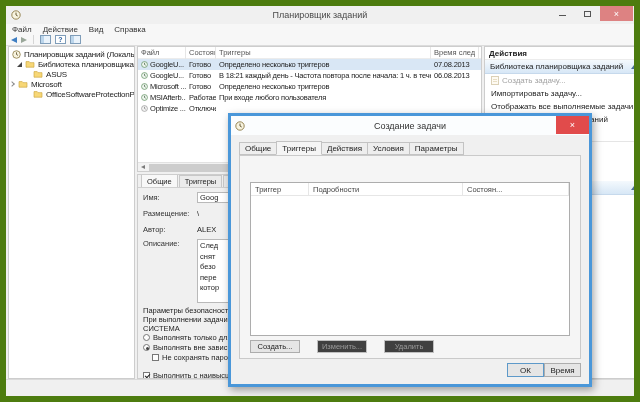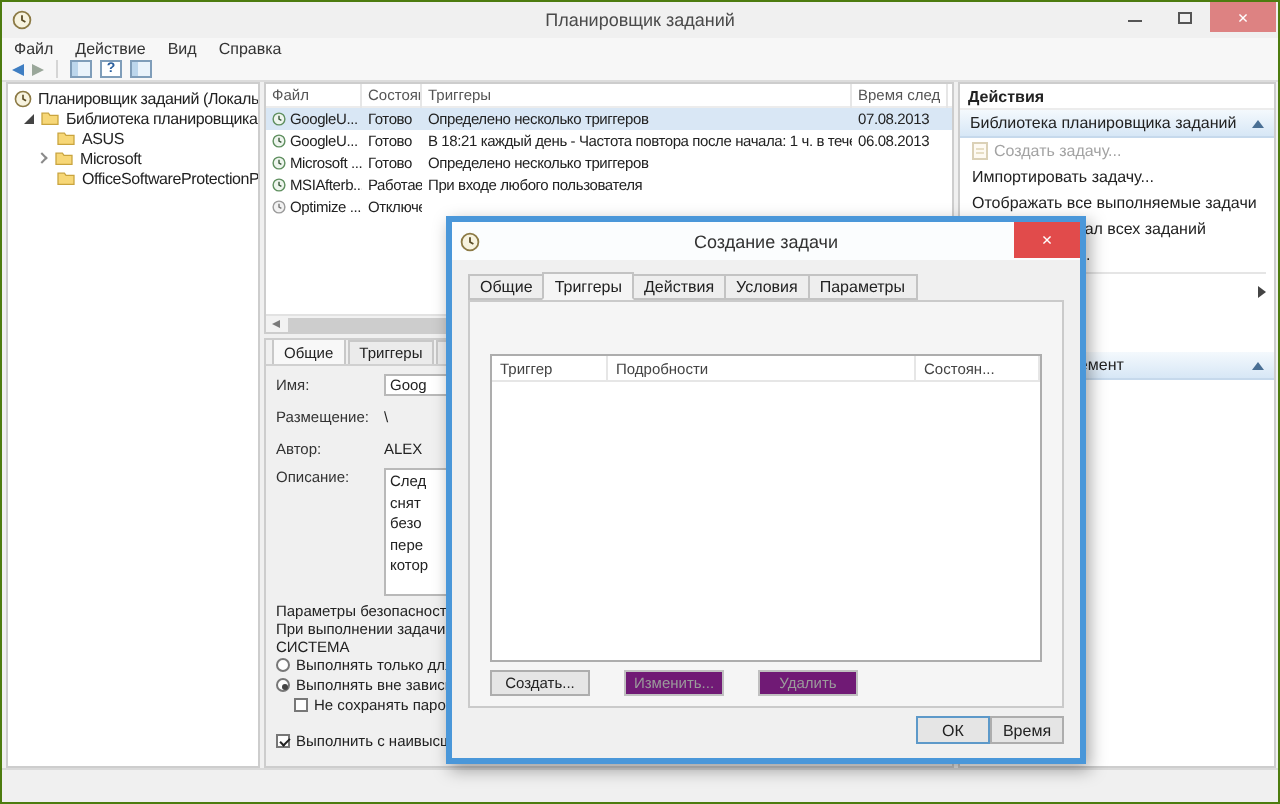--- a/index.html
+++ b/index.html
@@ -1,18 +1,18 @@
 <!DOCTYPE html>
 <html><head>
 <meta charset="utf-8">
 <style>
   *{margin:0;padding:0;box-sizing:border-box}
   html,body{width:640px;height:402px;overflow:hidden}
   body{font-family:"Liberation Sans","DejaVu Sans",sans-serif;font-size:8px;color:#222;background:#d8d8d8}
-  .window{position:relative;width:640px;height:402px;background:#f0f0f0;border:1px solid #4d7c0f;overflow:hidden}
+  .window{position:relative;width:640px;height:402px;background:#f0f0f0;border:6px solid #4d7c0f;overflow:hidden}
 
   
   .titlebar{position:absolute;top:0;left:0;right:0;height:18px;background:#f0f0f0;display:flex;align-items:center}
   .app-ic{margin-left:5px}
   .wtitle{position:absolute;left:100px;right:100px;text-align:center;font-size:9px;color:#4a4a4a;white-space:nowrap}
   .winbtns{position:absolute;right:1px;top:0;display:flex;height:15px}
   .wb{width:25px;display:flex;align-items:center;justify-content:center;color:#555}
   .wb .bar{width:7px;height:1px;background:#555;margin-top:4px}
   .wb .box{width:7px;height:6px;border:1px solid #555}
   .wb-close{width:33px;background:#dd8282;color:#fff;font-size:9px}
@@ -31,21 +31,21 @@
   .list-pane{position:absolute;top:40px;left:131px;width:345px;height:126px;background:#fff;border:1px solid #cdcdcd;overflow:hidden}
   .props-pane{position:absolute;top:168px;left:131px;width:345px;bottom:17px;background:#f0f0f0;border:1px solid #cdcdcd;overflow:hidden}
   .actions-pane{position:absolute;top:40px;left:478px;width:159px;bottom:17px;background:#fff;border:1px solid #cdcdcd;overflow:hidden}
   .statusbar{position:absolute;left:0;right:0;bottom:0;height:17px;background:#f0f0f0;border-top:1px solid #dadada}
 
   
   .titem{height:10px;display:flex;align-items:center;white-space:nowrap;overflow:hidden;gap:3px;font-size:8px;letter-spacing:-0.2px}
   .t0{padding-left:3px;margin-top:2px}
   .t1{padding-left:8px}
   .t2{padding-left:24px}
-  .t2a{padding-left:15px}
+  .t2a{padding-left:1px}
   .exp-open{width:0;height:0;border-left:5px solid transparent;border-bottom:5px solid #444}
   .exp-closed{width:4px;height:4px;border-top:1px solid #8a8a8a;border-right:1px solid #8a8a8a;transform:rotate(45deg);margin-right:1px}
 
   
   .lhdr{display:flex;height:12px;align-items:center;color:#555;font-size:7.5px;border-bottom:1px solid #ececec}
   .lhdr span{padding-left:3px;border-right:1px solid #e6e6e6;height:12px;display:flex;align-items:center;white-space:nowrap;overflow:hidden}
   .c-file{width:48px}.c-state{width:30px}.c-trig{width:215px}.c-next{width:48px}
   .lrow{display:flex;height:11px;align-items:center;font-size:7.5px;letter-spacing:-0.2px}
   .lrow div{padding-left:3px;white-space:nowrap;overflow:hidden;height:11px;display:flex;align-items:center}
   .lrow.sel{background:#d9e7f5}
@@ -79,37 +79,37 @@
   .aitem.noic{}
   .aitem.dis{color:#a3a3a3}
   .doc-ic{width:8px;height:9px;border:1px solid #b09a62;background:#fdf6e3;flex:0 0 auto;position:relative}
   .doc-ic:after{content:"";position:absolute;left:1px;top:2px;width:4px;height:1px;background:#cbb87e;box-shadow:0 2px 0 #cbb87e}
   .dim{opacity:.45}
   .asep{height:1px;background:#e5e5e5;margin:2px 4px}
   .tri-sub{width:0;height:0;border-top:3px solid transparent;border-bottom:3px solid transparent;border-left:4px solid #444;margin-left:auto;margin-right:4px;flex:0 0 auto}
   .aspacer{height:24px}
 
   
-  .dialog{position:absolute;left:222px;top:107px;width:320px;height:274px;background:#f0f0f0;border:3px solid #4a97d9;z-index:10;box-shadow:2px 3px 8px rgba(0,0,0,.35)}
+  .dialog{position:absolute;left:222px;top:107px;width:364px;height:274px;background:#f0f0f0;border:3px solid #4a97d9;z-index:10;box-shadow:2px 3px 8px rgba(0,0,0,.35)}
   .dtitlebar{height:19px;background:#fbfdfe;display:flex;align-items:center;position:relative}
   .dtitle{position:absolute;left:40px;right:40px;text-align:center;font-size:9px;color:#333;white-space:nowrap}
   .dclose{position:absolute;right:0;top:0;width:33px;height:18px;background:#e14b4b;color:#fff;display:flex;align-items:center;justify-content:center;font-size:9px}
   .dtabs{display:flex;padding:6px 8px 0;position:relative;z-index:2}
   .dtab{height:13px;display:flex;align-items:center;padding:0 5px;font-size:8px;border:1px solid #c3c3c3;background:#eee;margin-right:-1px;position:relative;top:1px;white-space:nowrap}
   .dtab.active{background:#f5f5f5;top:0;height:14px;border-bottom:1px solid #f5f5f5;z-index:3}
   .dpage{position:absolute;left:8px;right:8px;top:39px;height:204px;border:1px solid #cacaca;background:#f5f5f5}
   .dinstr{padding:7px 8px 0;font-size:8px;white-space:nowrap;overflow:hidden}
   .dlist{position:absolute;left:10px;right:10px;top:26px;height:154px;background:#fff;border:1px solid #adadad}
   .dlh{display:flex;height:13px;align-items:center;color:#444;font-size:7.5px;border-bottom:1px solid #e6e6e6}
   .dlh span{padding-left:4px;border-right:1px solid #e6e6e6;height:13px;display:flex;align-items:center;white-space:nowrap;overflow:hidden}
   .dc1{width:58px}.dc2{width:154px}.dc3{flex:1}
   .dbtns{position:absolute;left:10px;bottom:5px;display:flex;gap:17px}
   .btn{height:13px;display:flex;align-items:center;justify-content:center;font-size:7.5px;background:#e5e5e5;border:1px solid #adadad;color:#222}
   .dbtn{width:50px}
-  .btn.dis{color:#9b9b9b;border-color:#c0c0c0;background:#701a75}
+  .btn.dis{color:#9b9b9b;border-color:#c0c0c0;background:#404040}
   .dfooter{position:absolute;right:8px;bottom:7px;display:flex;}
   .fbtn{width:37px;height:14px;font-size:8px}
   .fbtn.default{border:1px solid #5d99c9}
 
   
   .icw{display:inline-flex;flex:0 0 auto}
 </style>
 </head>
 <body>
 

